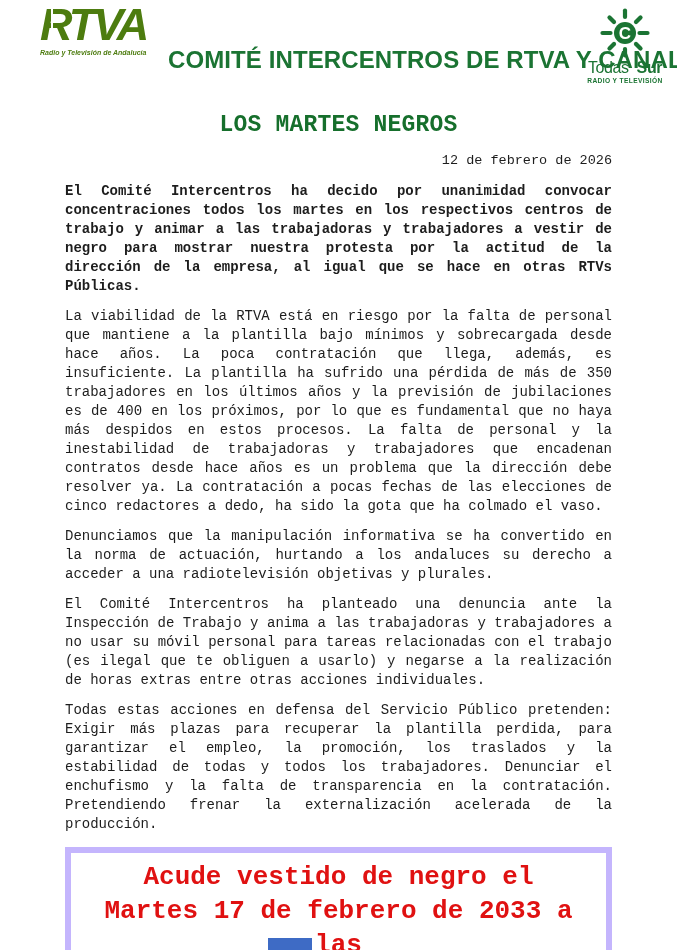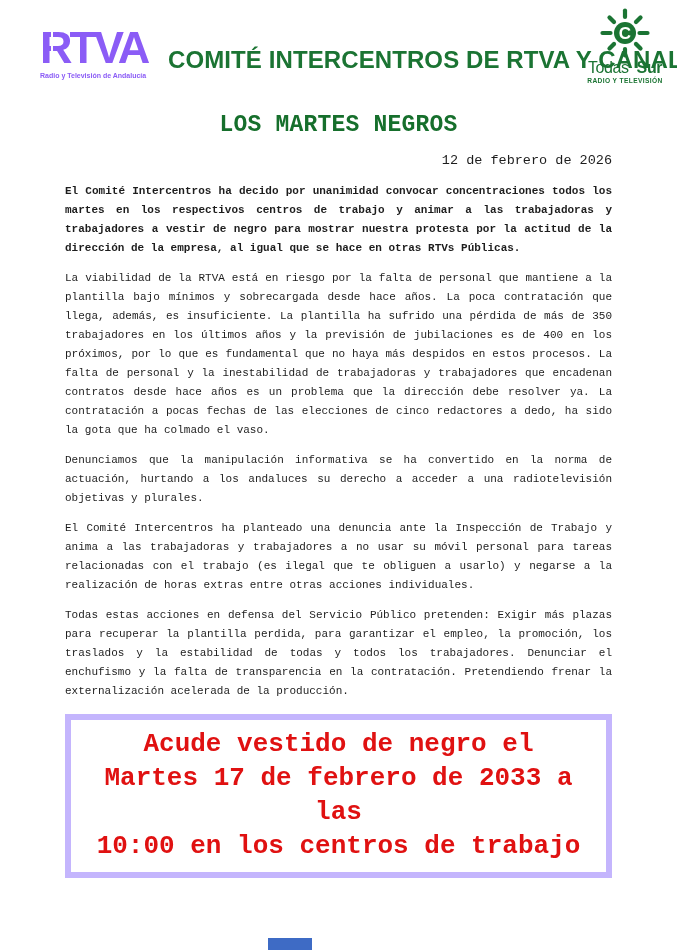--- a/index.html
+++ b/index.html
@@ -8,21 +8,21 @@
     width: 677px; height: 950px;
     position: relative; overflow: hidden;
     font-family: "Liberation Sans", sans-serif;
     color: #1d1d1d;
   }
   .content { padding: 0 65px; font-family: Liberation Mono, monospace; }
 
   
   .header { position: relative; height: 104px; }
 
-  .rtva-logo { position: absolute; left: 40px; top: 27px; color: #8b5cf6; }
+  .rtva-logo { position: absolute; left: 40px; top: 4px; color: #4d7c0f; font-style: italic; }
   .rtva-word {
     font-size: 45px; font-weight: bold; letter-spacing: -3px;
     line-height: 0.95; position: relative; display: inline-block;
   }
   .rtva-antenna {
     position: absolute; left: 11px; top: 5px;
     width: 2px; height: 28px; background: #ffffff;
   }
   .rtva-tagline {
     font-size: 7px; font-weight: bold; letter-spacing: 0;
@@ -43,21 +43,21 @@
 
   
   .doc-title {
     text-align: center; color: #166F2C; font-weight: bold;
     font-size: 23px; margin-top: 8px; letter-spacing: 0.2px;
   }
   .doc-date { text-align: right; font-size: 13.5px; margin-top: 15px; }
 
   .paragraphs { margin-top: 14px; }
   .para {
-    font-size: 11px; line-height: 19px; text-align: justify;
+    font-size: 14px; line-height: 19px; text-align: justify;
     margin-bottom: 11px;
   }
   .para.bold { font-weight: bold; }
 
   .highlight-box {
     border: 6px solid #c4b5fd;
     margin: 13px 0 12px 0;
     padding: 7px 4px 9px 4px;
     text-align: center;
   }

